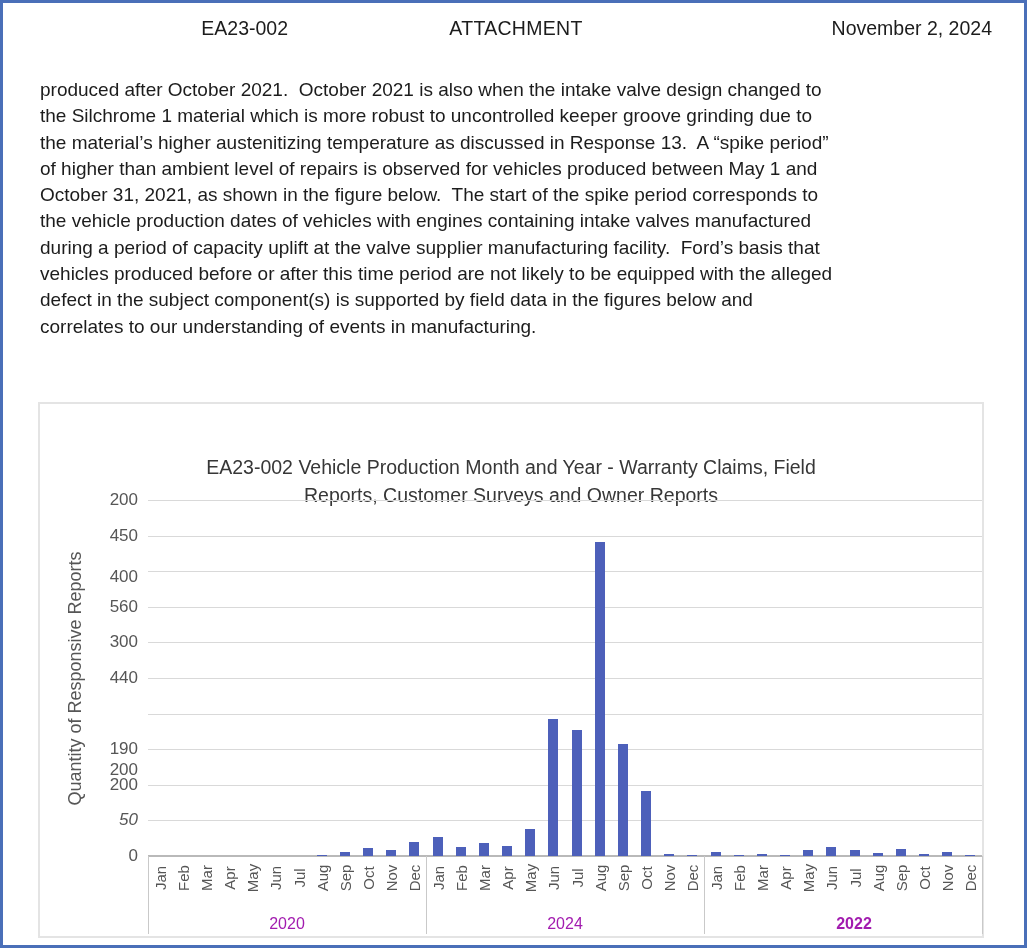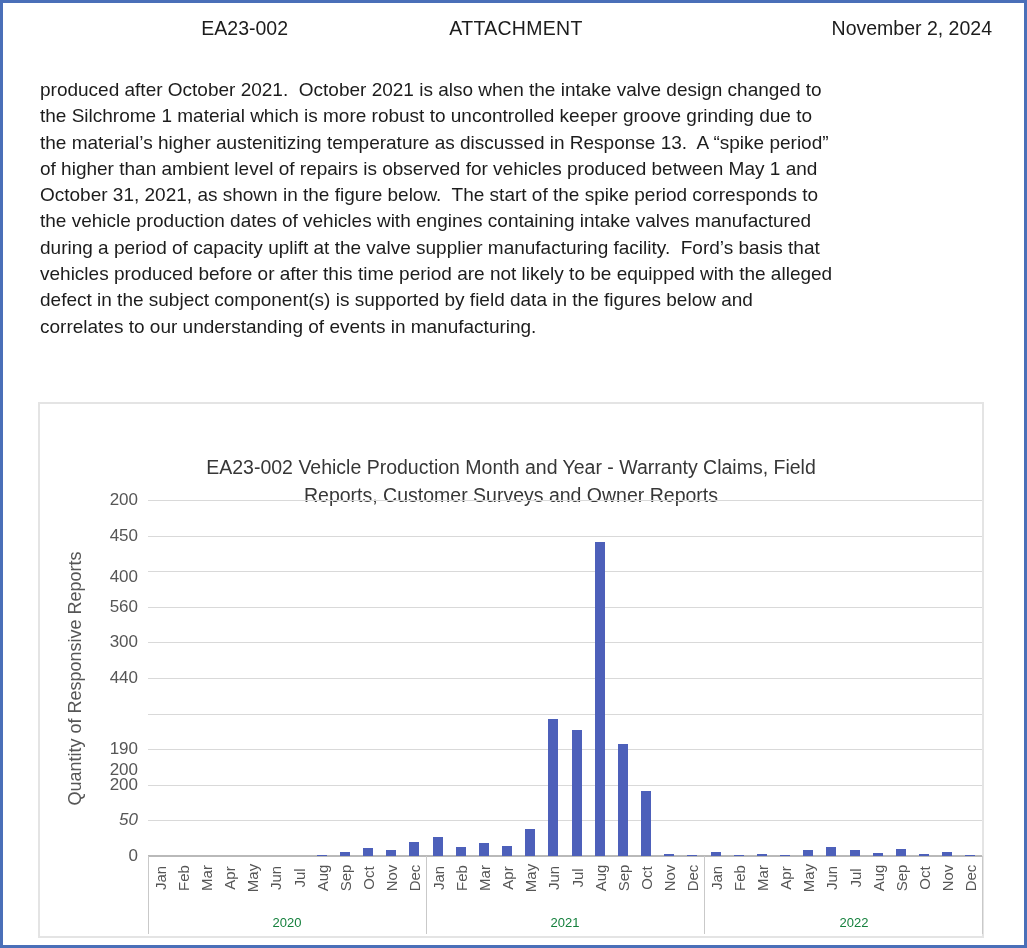--- a/index.html
+++ b/index.html
@@ -59,21 +59,21 @@
   }
 
   .chart-canvas { position: absolute; inset: 0; }
 
   .gridline      { position: absolute; background: #d9d9d9; height: 1px; }
   .axis-line     { position: absolute; background: #b9b9b9; height: 2px; }
   .y-tick-label  { position: absolute; text-align: right; font-size: 17px; color: #565656; }
   .bar           { position: absolute; }
   .month-label   { position: absolute; white-space: nowrap; font-size: 15px; color: #565656;
                    transform: translate(-50%, -50%) rotate(-90deg); }
-  .year-label    { position: absolute; text-align: center; font-size: 13px; color: #15803d; }
+  .year-label    { position: absolute; text-align: center; font-size: 16px; color: #a21caf; }
   .year-separator{ position: absolute; width: 1px; background: #c9c9c9; }
 
   .y-axis-title {
     position: absolute;
     width: 320px;
     text-align: center;
     font-size: 18px;
     color: #565656;
     transform: rotate(-90deg);
   }
@@ -164,21 +164,21 @@
         <div class="month-label" style="left: 559.75px; top: 474px;">Aug</div>
         <div class="bar" style="left: 577.917px; width: 10px; top: 339.504px; height: 112.496px; background: rgb(77, 96, 186);"></div>
         <div class="month-label" style="left: 582.917px; top: 474px;">Sep</div>
         <div class="bar" style="left: 601.083px; width: 10px; top: 387.208px; height: 64.792px; background: rgb(77, 96, 186);"></div>
         <div class="month-label" style="left: 606.083px; top: 474px;">Oct</div>
         <div class="bar" style="left: 624.25px; width: 10px; top: 449.864px; height: 2.136px; background: rgb(77, 96, 186);"></div>
         <div class="month-label" style="left: 629.25px; top: 474px;">Nov</div>
         <div class="bar" style="left: 647.417px; width: 10px; top: 450.576px; height: 1.424px; background: rgb(77, 96, 186);"></div>
         <div class="month-label" style="left: 652.417px; top: 474px;">Dec</div>
         <div class="year-separator" style="left: 386px; top: 452px; height: 78px;"></div>
-        <div class="year-label" style="left: 386px; width: 278px; top: 511px;">2021</div>
+        <div class="year-label" style="left: 386px; width: 278px; top: 511px;">2024</div>
         <div class="bar" style="left: 670.583px; width: 10px; top: 447.728px; height: 4.272px; background: rgb(77, 96, 186);"></div>
         <div class="month-label" style="left: 675.583px; top: 474px;">Jan</div>
         <div class="bar" style="left: 693.75px; width: 10px; top: 451px; height: 1px; background: rgb(77, 96, 186);"></div>
         <div class="month-label" style="left: 698.75px; top: 474px;">Feb</div>
         <div class="bar" style="left: 716.917px; width: 10px; top: 449.864px; height: 2.136px; background: rgb(77, 96, 186);"></div>
         <div class="month-label" style="left: 721.917px; top: 474px;">Mar</div>
         <div class="bar" style="left: 740.083px; width: 10px; top: 451px; height: 1px; background: rgb(77, 96, 186);"></div>
         <div class="month-label" style="left: 745.083px; top: 474px;">Apr</div>
         <div class="bar" style="left: 763.25px; width: 10px; top: 446.304px; height: 5.696px; background: rgb(77, 96, 186);"></div>
         <div class="month-label" style="left: 768.25px; top: 474px;">May</div>
@@ -190,18 +190,18 @@
         <div class="month-label" style="left: 837.75px; top: 474px;">Aug</div>
         <div class="bar" style="left: 855.917px; width: 10px; top: 444.88px; height: 7.12px; background: rgb(77, 96, 186);"></div>
         <div class="month-label" style="left: 860.917px; top: 474px;">Sep</div>
         <div class="bar" style="left: 879.083px; width: 10px; top: 449.864px; height: 2.136px; background: rgb(77, 96, 186);"></div>
         <div class="month-label" style="left: 884.083px; top: 474px;">Oct</div>
         <div class="bar" style="left: 902.25px; width: 10px; top: 448.44px; height: 3.56px; background: rgb(77, 96, 186);"></div>
         <div class="month-label" style="left: 907.25px; top: 474px;">Nov</div>
         <div class="bar" style="left: 925.417px; width: 10px; top: 451px; height: 1px; background: rgb(77, 96, 186);"></div>
         <div class="month-label" style="left: 930.417px; top: 474px;">Dec</div>
         <div class="year-separator" style="left: 664px; top: 452px; height: 78px;"></div>
-        <div class="year-label" style="left: 664px; width: 300px; top: 511px;">2022</div>
+        <div class="year-label" style="left: 664px; width: 300px; top: 511px; font-weight: bold;">2022</div>
         <div class="year-separator" style="left: 942px; top: 452px; height: 78px;"></div>
       </div>
   </div>
 
 </div>
 
 </body></html>

